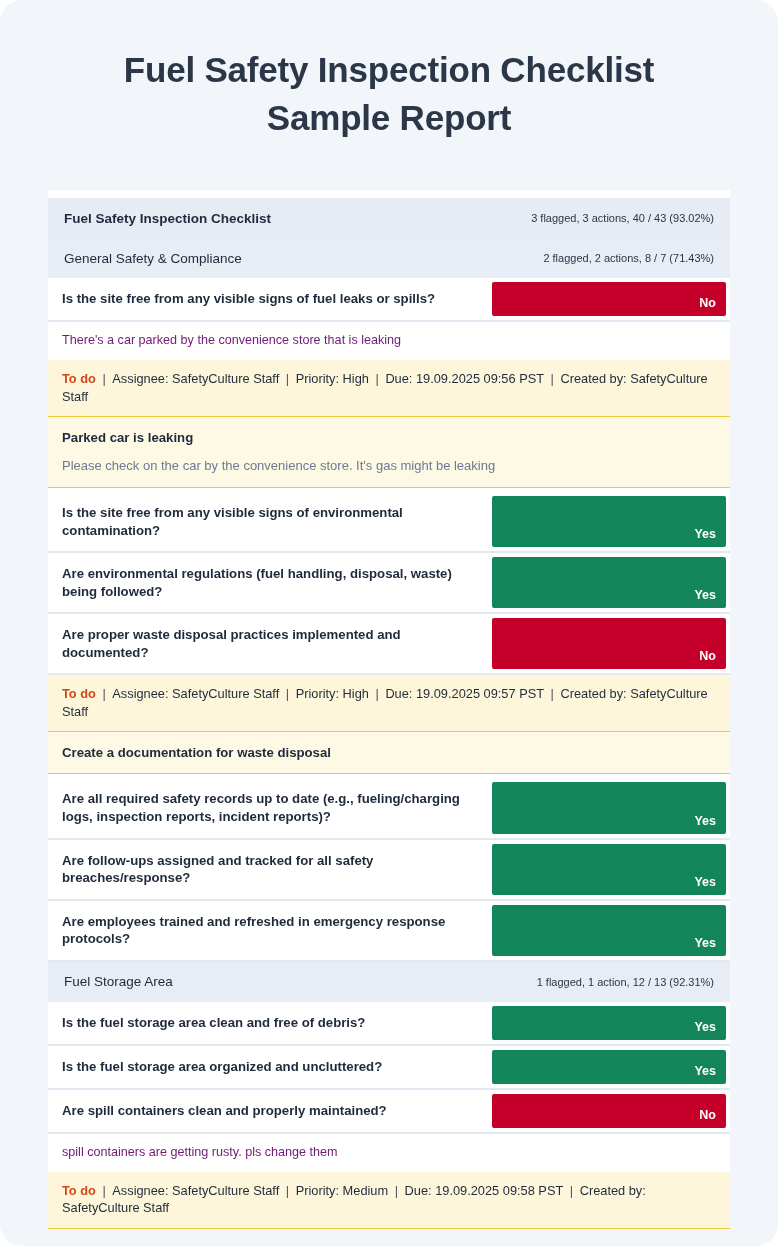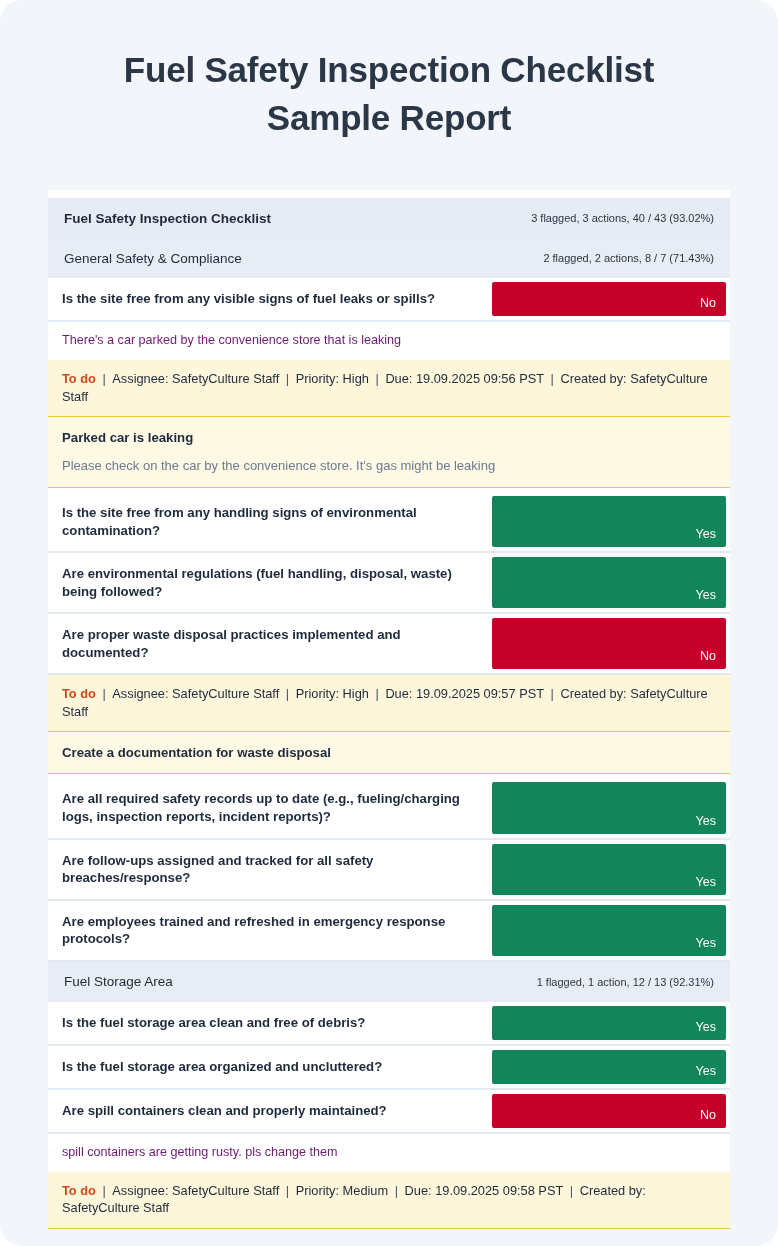--- a/index.html
+++ b/index.html
@@ -107,21 +107,21 @@
     flex: 1 1 auto;
     margin: 4px 4px 4px 0;
     border-radius: 2px;
     display: flex;
     align-items: flex-end;
     justify-content: flex-end;
     padding: 6px 10px;
     box-sizing: border-box;
     color: #ffffff;
     font-size: 12.5px;
-    font-weight: 400;
+    font-weight: 700;
     font-stretch: condensed;
   }
   .answer.yes { background: #13855b; }
   .answer.no  { background: #c4002a; }
 
   
   .note {
     background: #ffffff;
     padding: 10px 14px 12px 14px;
     font-size: 12.6px;
@@ -194,21 +194,21 @@
           <div class="answer no">No</div>
         </div>
         <div class="row note">There's a car parked by the convenience store that is leaking</div>
         <div class="row action-meta"><span class="status">To do</span><span class="sep">&nbsp;|&nbsp;</span><span>Assignee: SafetyCulture Staff</span><span class="sep">&nbsp;|&nbsp;</span><span>Priority: High</span><span class="sep">&nbsp;|&nbsp;</span><span>Due: 19.09.2025 09:56 PST</span><span class="sep">&nbsp;|&nbsp;</span><span>Created by: SafetyCulture Staff</span></div>
         <div class="row action-body">
           <div class="action-title">Parked car is leaking</div>
           <div class="action-desc">Please check on the car by the convenience store. It's gas might be leaking</div>
         </div>
         <div class="row spacer-sm"></div>
         <div class="row qrow">
-          <div class="qtext">Is the site free from any handling signs of environmental contamination?</div>
+          <div class="qtext">Is the site free from any visible signs of environmental contamination?</div>
           <div class="answer yes">Yes</div>
         </div>
         <div class="row qrow">
           <div class="qtext">Are environmental regulations (fuel handling, disposal, waste) being followed?</div>
           <div class="answer yes">Yes</div>
         </div>
         <div class="row qrow">
           <div class="qtext">Are proper waste disposal practices implemented and documented?</div>
           <div class="answer no">No</div>
         </div>

